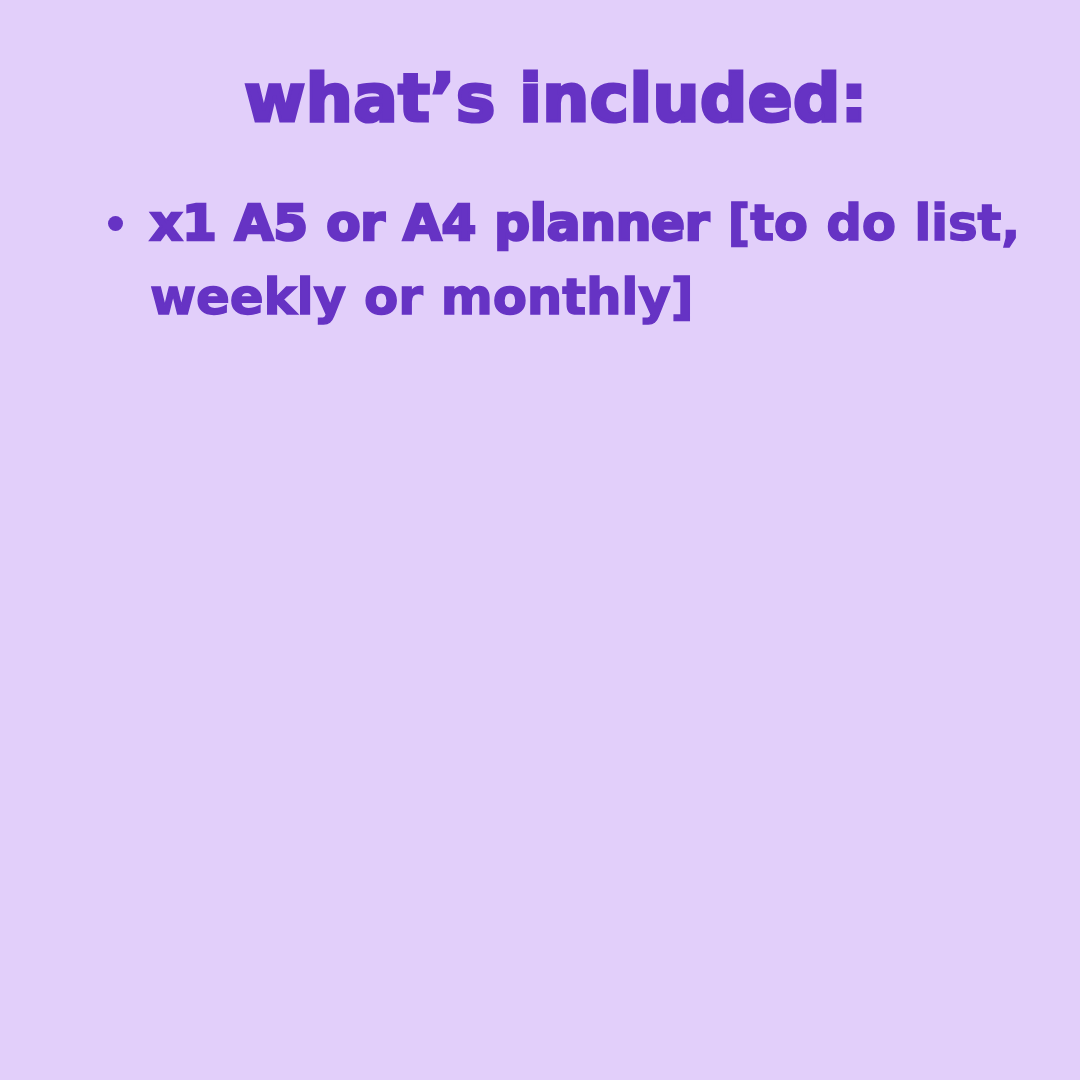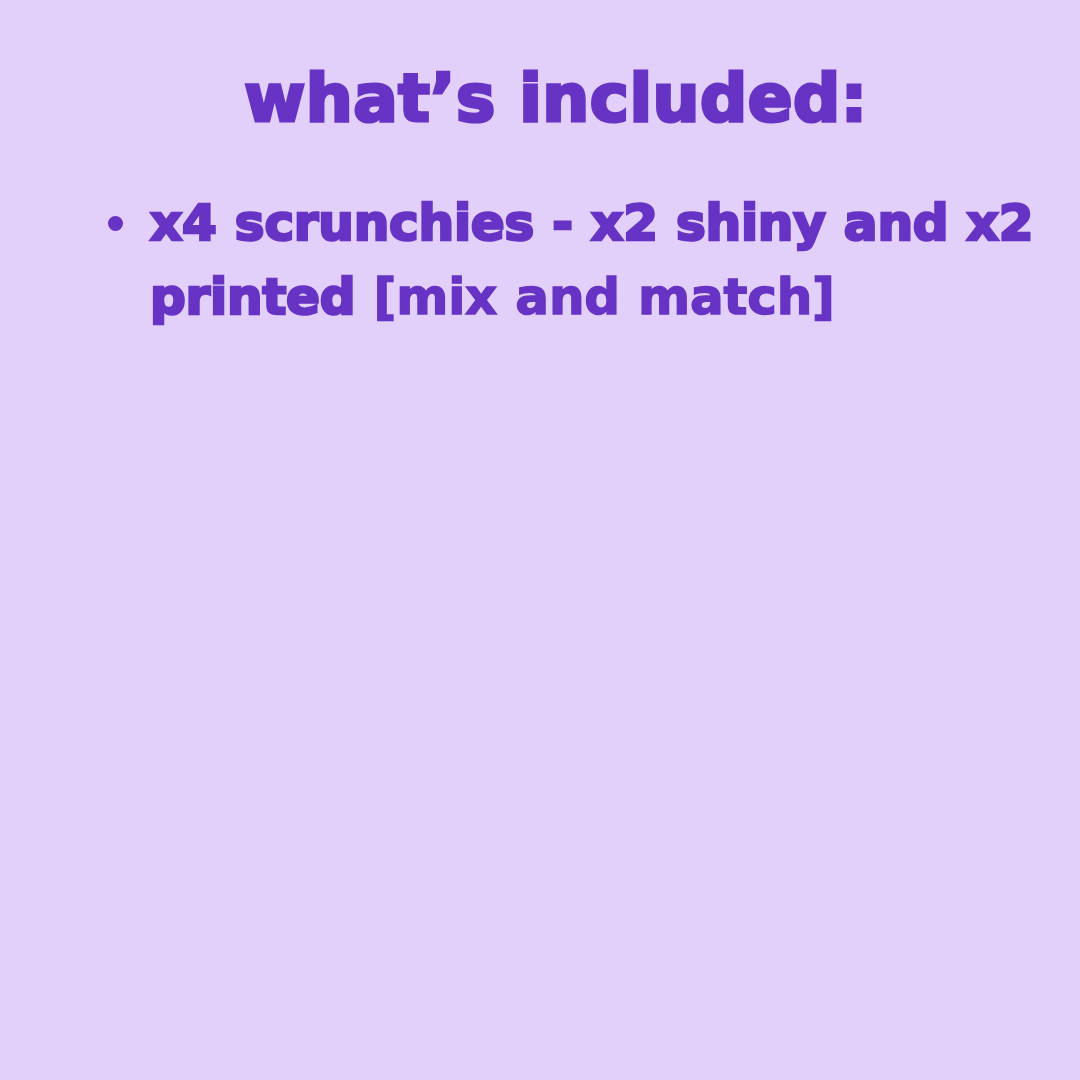--- a/index.html
+++ b/index.html
@@ -86,17 +86,17 @@
 </head>
 <body style="background: rgb(226, 207, 250);">
 
 <div class="canvas" style="background: rgb(226, 207, 250);">
 
   <div class="title">what’s included:</div>
 
   <ul class="list">
     <li class="item">
       <span class="bullet" style="background: rgb(102, 51, 196);"></span>
-      <span class="item-text">x4 scrunchies - x2 shiny and x2 printed <span class="brk">[mix and match]</span></span>
+      <span class="item-text">x1 A5 or A4 planner <span class="brk">[to do list, weekly or monthly]</span></span>
     </li>
   </ul>
 
 </div>
 
 </body></html>

